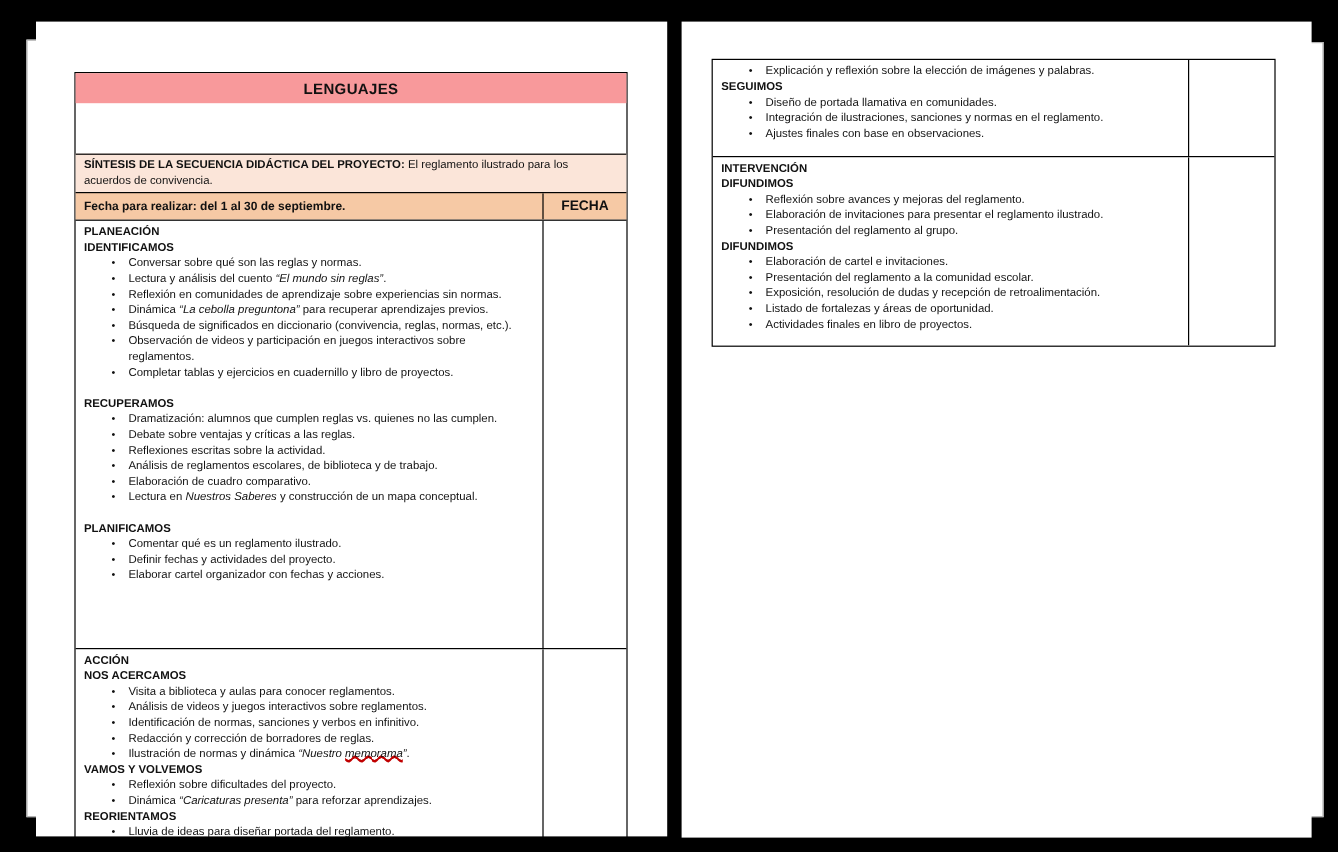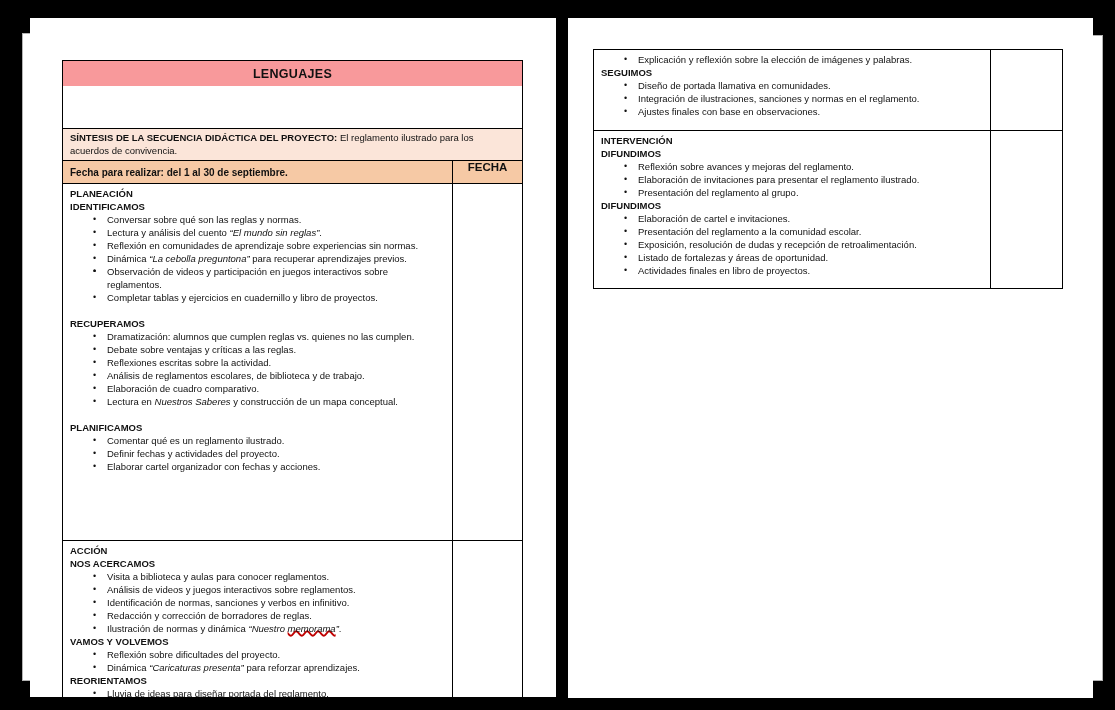--- a/index.html
+++ b/index.html
@@ -28,21 +28,21 @@
   .row-flex{display:flex;}
   .cell-main{box-sizing:border-box;border-right:1px solid #000;overflow:hidden;}
   .cell-fecha{flex:1;box-sizing:border-box;overflow:hidden;}
 
   
   #t1-header{height:25px;display:flex;align-items:center;justify-content:center;}
   #t1-header .ttl{font-weight:bold;font-size:12.5px;letter-spacing:.3px;}
   #t1-synthesis{height:32px;padding:3px 7px;font-size:9.5px;line-height:12.5px;}
   #t1-daterow{height:23px;}
   #t1-daterow .cell-main{width:390px;display:flex;align-items:center;padding:0 7px;font-weight:bold;font-size:10px;}
-  #t1-daterow .cell-fecha{display:flex;align-items:flex-start;justify-content:center;font-weight:bold;font-size:11.5px;}
+  #t1-daterow .cell-fecha{display:flex;align-items:center;justify-content:center;font-weight:bold;font-size:11.5px;}
   #t1-bodyA{height:357px;}
   #t1-bodyB{height:158px;}
   #t1-bodyA .cell-main,#t1-bodyB .cell-main{width:390px;padding:3px 21px 0 7px;}
 
   
   #t2-row1{height:80px;}
   #t2-row2{height:158px;}
   #t2-row1 .cell-main,#t2-row2 .cell-main{width:397px;padding:3px 8px 0 7px;}
 
   .bold-label{font-weight:bold;}
@@ -88,21 +88,21 @@
     </div>
 
     <div class="trow row-flex" id="t1-bodyA">
       <div class="cell-main">
           <div class="sec-heading">PLANEACIÓN</div>
           <div class="sec-heading">IDENTIFICAMOS</div>
           <div class="bullet-item"><span class="bullet-dot">•</span><span class="bullet-text"><span>Conversar sobre qué son las reglas y normas.</span></span></div>
           <div class="bullet-item"><span class="bullet-dot">•</span><span class="bullet-text"><span>Lectura y análisis del cuento </span><span class="it">“El mundo sin reglas”</span><span>.</span></span></div>
           <div class="bullet-item"><span class="bullet-dot">•</span><span class="bullet-text"><span>Reflexión en comunidades de aprendizaje sobre experiencias sin normas.</span></span></div>
           <div class="bullet-item"><span class="bullet-dot">•</span><span class="bullet-text"><span>Dinámica </span><span class="it">“La cebolla preguntona”</span><span> para recuperar aprendizajes previos.</span></span></div>
-          <div class="bullet-item"><span class="bullet-dot">•</span></div>
+          <div class="bullet-item"><span class="bullet-dot">•</span><span class="bullet-text"><span>Búsqueda de significados en diccionario (convivencia, reglas, normas, etc.).</span></span></div>
           <div class="bullet-item"><span class="bullet-dot">•</span><span class="bullet-text"><span>Observación de videos y participación en juegos interactivos sobre reglamentos.</span></span></div>
           <div class="bullet-item"><span class="bullet-dot">•</span><span class="bullet-text"><span>Completar tablas y ejercicios en cuadernillo y libro de proyectos.</span></span></div>
           <div class="spacer"></div>
           <div class="sec-heading">RECUPERAMOS</div>
           <div class="bullet-item"><span class="bullet-dot">•</span><span class="bullet-text"><span>Dramatización: alumnos que cumplen reglas vs. quienes no las cumplen.</span></span></div>
           <div class="bullet-item"><span class="bullet-dot">•</span><span class="bullet-text"><span>Debate sobre ventajas y críticas a las reglas.</span></span></div>
           <div class="bullet-item"><span class="bullet-dot">•</span><span class="bullet-text"><span>Reflexiones escritas sobre la actividad.</span></span></div>
           <div class="bullet-item"><span class="bullet-dot">•</span><span class="bullet-text"><span>Análisis de reglamentos escolares, de biblioteca y de trabajo.</span></span></div>
           <div class="bullet-item"><span class="bullet-dot">•</span><span class="bullet-text"><span>Elaboración de cuadro comparativo.</span></span></div>
           <div class="bullet-item"><span class="bullet-dot">•</span><span class="bullet-text"><span>Lectura en </span><span class="it">Nuestros Saberes</span><span> y construcción de un mapa conceptual.</span></span></div>

